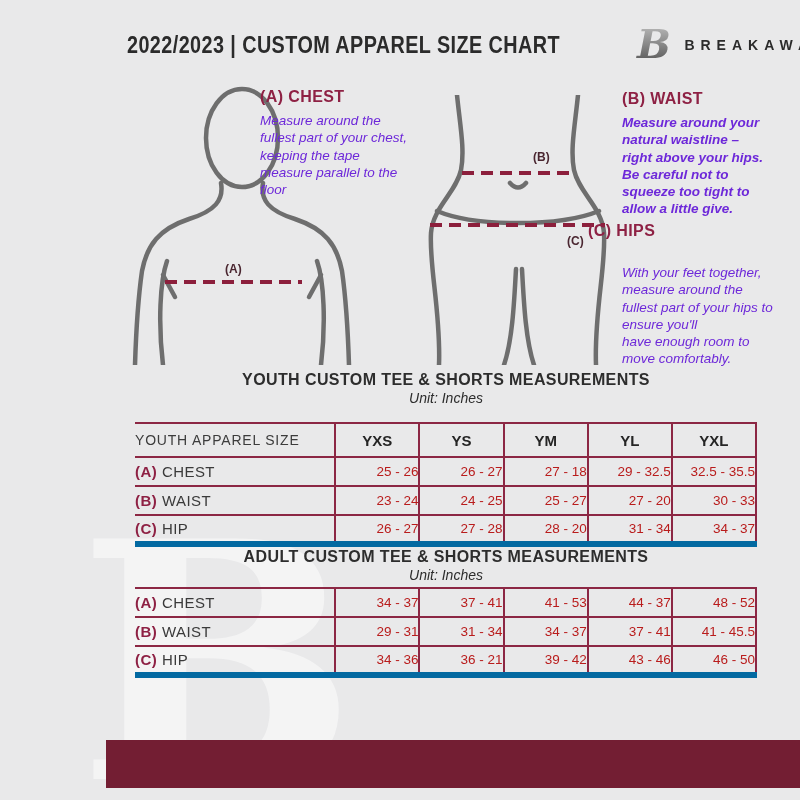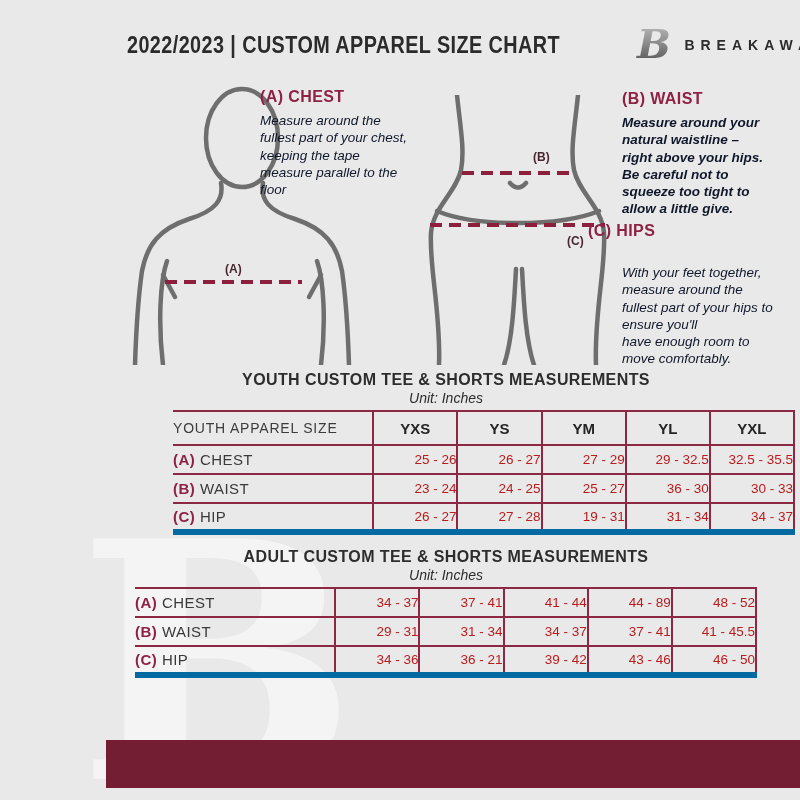--- a/index.html
+++ b/index.html
@@ -15,35 +15,35 @@
              transform:scaleX(.86);transform-origin:left center;white-space:nowrap;}
   .brand{display:flex;align-items:center;gap:12px;}
   .brand-name{font-weight:bold;font-size:14px;letter-spacing:6px;color:#2b2b2b;}
   
   .fig{position:absolute;z-index:1;}
   .fig-upper{left:125px;top:85px;}
   .fig-lower{left:415px;top:95px;}
   
   .g-head{position:absolute;font-weight:bold;font-size:16px;color:#8e2144;
           letter-spacing:.4px;z-index:2;}
-  .g-body{position:absolute;font-style:italic;font-size:13.5px;color:#0f172a;
+  .g-body{position:absolute;font-style:italic;font-size:13.5px;color:#6d28d9;
           line-height:1.28;white-space:pre-line;z-index:2;}
   .chest-head{left:260px;top:88px;}   .chest-body{left:260px;top:112px;width:152px;}
   .waist-head{left:622px;top:90px;}   .waist-body{left:622px;top:114px;width:146px;font-weight:bold;}
   .hips-head{left:588px;top:222px;}   .hips-body{left:622px;top:264px;width:152px;}
   
   .sec-title{position:absolute;left:90px;width:712px;text-align:center;font-weight:bold;
              font-size:16px;color:#2d2d2d;letter-spacing:.4px;z-index:2;}
   .sec-unit{position:absolute;left:90px;width:712px;text-align:center;font-style:italic;
             font-size:14px;color:#2d2d2d;z-index:2;}
   .youth-title{top:371px;} .youth-unit{top:390px;}
   .adult-title{top:548px;} .adult-unit{top:567px;}
   
   table.tbl{position:absolute;left:135px;width:622px;border-collapse:collapse;z-index:2;}
-  .tbl-youth{top:410px;margin-left:38px;} .tbl-adult{top:587px;}
+  .tbl-youth{top:422px;} .tbl-adult{top:587px;}
   .tbl td{padding:0;border:0;}
   .tbl tr td{border-top:2px solid #8c2744;}
   .tbl tr:last-child td{border-bottom:6px solid #0369a1;}
   .tbl td + td{border-left:2px solid #8c2744;}
   .tbl td:last-child{border-right:2px solid #8c2744;}
   .tbl tr.hrow{height:34px;} .tbl tr.drow{height:29px;}
   .lbl-h{font-size:14px;letter-spacing:.8px;color:#3c3c3c;padding-left:24px;text-align:left;}
   .size-h{font-weight:bold;font-size:15px;text-align:center;color:#252525;border-radius:7px;}
   .rowlab{padding-left:26px;font-size:15px;color:#3a3a3a;letter-spacing:.4px;text-align:left;}
   .pfx{color:#8e2144;font-weight:bold;margin-right:5px;}
@@ -132,37 +132,37 @@
       <td class="size-h">YXS</td>
       <td class="size-h">YS</td>
       <td class="size-h">YM</td>
       <td class="size-h">YL</td>
       <td class="size-h">YXL</td>
     </tr>
     <tr class="drow">
       <td class="rowlab"><span class="pfx">(A)</span><span>CHEST</span></td>
       <td class="val">25 - 26</td>
       <td class="val">26 - 27</td>
-      <td class="val">27 - 29</td>
+      <td class="val">27 - 18</td>
       <td class="val">29 - 32.5</td>
       <td class="val">32.5 - 35.5</td>
     </tr>
     <tr class="drow">
       <td class="rowlab"><span class="pfx">(B)</span><span>WAIST</span></td>
       <td class="val">23 - 24</td>
       <td class="val">24 - 25</td>
       <td class="val">25 - 27</td>
-      <td class="val">36 - 30</td>
+      <td class="val">27 - 20</td>
       <td class="val">30 - 33</td>
     </tr>
     <tr class="drow">
       <td class="rowlab"><span class="pfx">(C)</span><span>HIP</span></td>
       <td class="val">26 - 27</td>
       <td class="val">27 - 28</td>
-      <td class="val">19 - 31</td>
+      <td class="val">28 - 20</td>
       <td class="val">31 - 34</td>
       <td class="val">34 - 37</td>
     </tr>
   </tbody>
     </table>
 
   <div class="sec-title adult-title">ADULT CUSTOM TEE &amp; SHORTS MEASUREMENTS</div>
   <div class="sec-unit adult-unit">Unit: Inches</div>
 
   <table class="tbl tbl-adult">
@@ -172,22 +172,22 @@
         <col style="width:84px">
         <col style="width:84px">
         <col style="width:84px">
         <col style="width:84px">
       </colgroup>
     <tbody>
     <tr class="drow">
       <td class="rowlab"><span class="pfx">(A)</span><span>CHEST</span></td>
       <td class="val">34 - 37</td>
       <td class="val">37 - 41</td>
-      <td class="val">41 - 44</td>
-      <td class="val">44 - 89</td>
+      <td class="val">41 - 53</td>
+      <td class="val">44 - 37</td>
       <td class="val">48 - 52</td>
     </tr>
     <tr class="drow">
       <td class="rowlab"><span class="pfx">(B)</span><span>WAIST</span></td>
       <td class="val">29 - 31</td>
       <td class="val">31 - 34</td>
       <td class="val">34 - 37</td>
       <td class="val">37 - 41</td>
       <td class="val">41 - 45.5</td>
     </tr>

